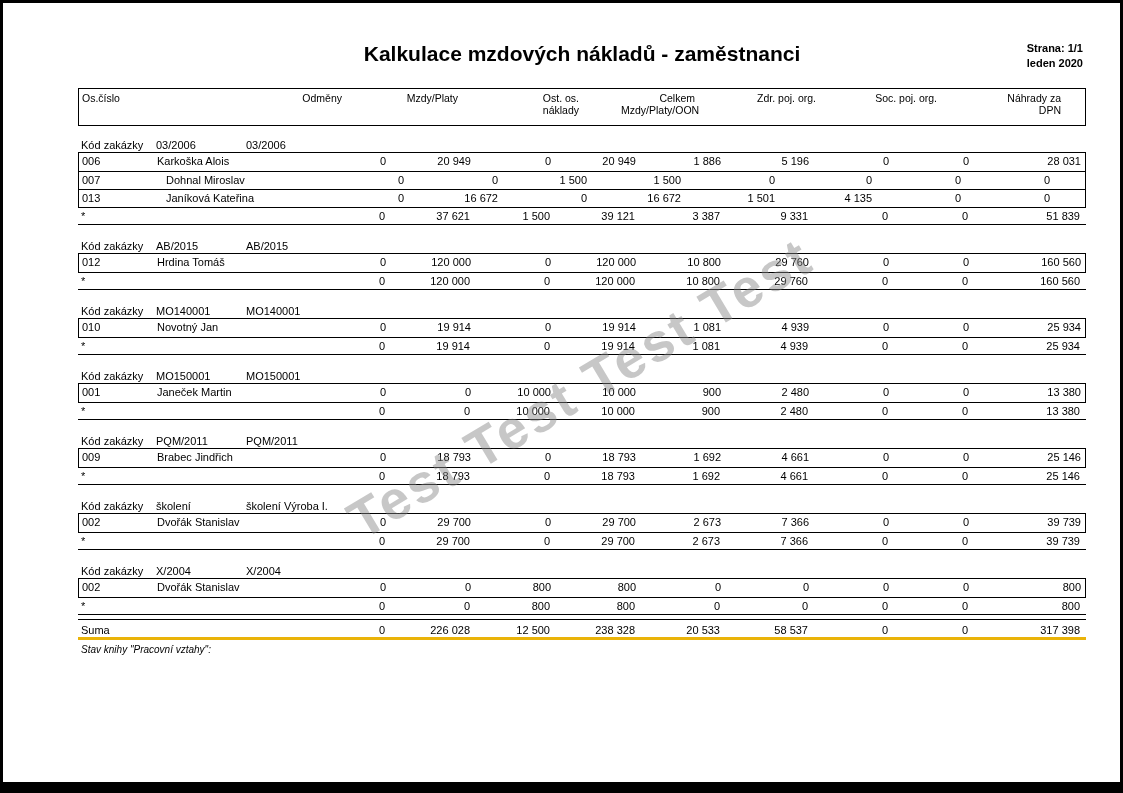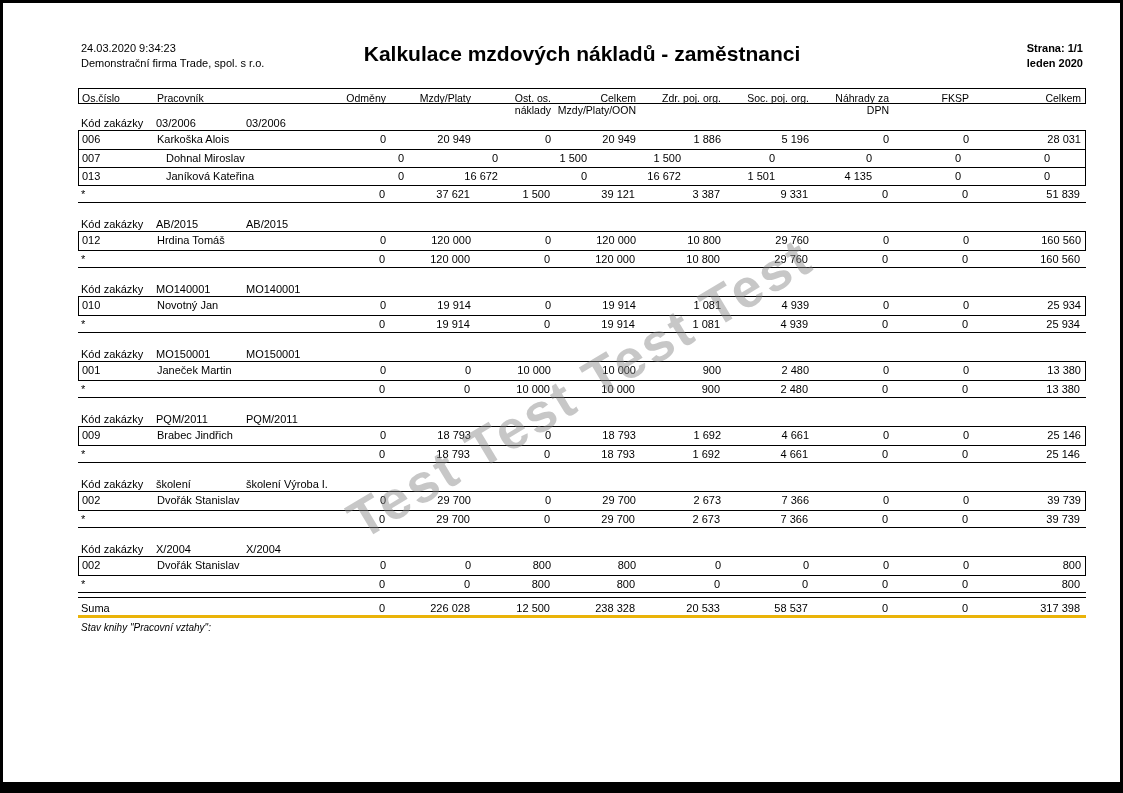--- a/index.html
+++ b/index.html
@@ -27,21 +27,21 @@
   .hdr-right div { line-height: 15px; }
   .title {
     position: absolute; left: 50%; top: 3px; transform: translateX(-50%);
     font-size: 21px; font-weight: bold; white-space: nowrap;
   }
   .trow {
     display: grid;
     grid-template-columns: 75px 158px 80px 85px 80px 85px 85px 88px 80px 80px 112px;
   }
   .c { overflow: hidden; white-space: nowrap; }
-  .thead { border: 1px solid #000; height: 16px; }
+  .thead { border: 1px solid #000; height: 38px; gap: 36px; }
   .c.h { padding-top: 3px; line-height: 12px; white-space: pre-line; font-size: 10.5px; overflow: visible; }
   .h.left { text-align: left; padding-left: 3px; }
   .num { text-align: right; padding-right: 6px; }
   .id { padding-left: 3px; }
   .worker { padding-left: 3px; }
   .erow { height: 18px; line-height: 17px; }
   .rows-box { border: 1px solid #000; }
   .erow + .erow { border-top: 1px solid #000; gap: 9px; }
   .total-row { height: 17px; line-height: 16px; border-bottom: 1px solid #000; }
   .group { margin-top: 13px; }
@@ -57,33 +57,28 @@
   .footer-note { margin-top: 4px; font-style: italic; font-size: 10px; line-height: 12px; padding-left: 3px; }
 </style>
 </head>
 <body>
 
 <div class="frame">
   <div class="paper">
     <div class="watermark">Test Test Test Test</div>
     <div class="report">
       <div class="rpt-header">
-        <div class="hdr-left">
-          <div>24.03.2020  9:34:23</div>
-          <div>Demonstrační firma Trade, spol. s r.o.</div>
-        </div>
         <div class="title">Kalkulace mzdových nákladů - zaměstnanci</div>
         <div class="hdr-right">
           <div>Strana: 1/1</div>
           <div>leden 2020</div>
         </div>
       </div>
       <div class="thead trow">
           <span class="c h left">Os.číslo</span>
-          <span class="c h left">Pracovník</span>
           <span class="c h num">Odměny</span>
           <span class="c h num">Mzdy/Platy</span>
           <span class="c h num">Ost. os.
 náklady</span>
           <span class="c h num">Celkem
 Mzdy/Platy/OON</span>
           <span class="c h num">Zdr. poj. org.</span>
           <span class="c h num">Soc. poj. org.</span>
           <span class="c h num">Náhrady za
 DPN</span>

